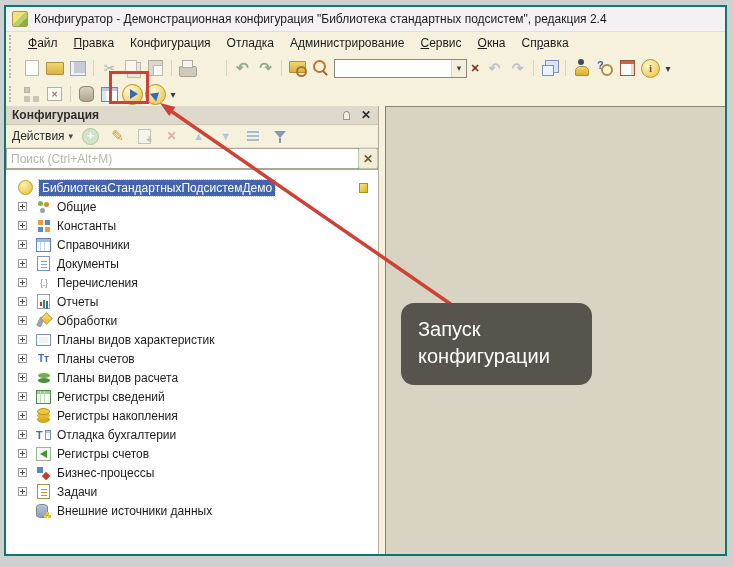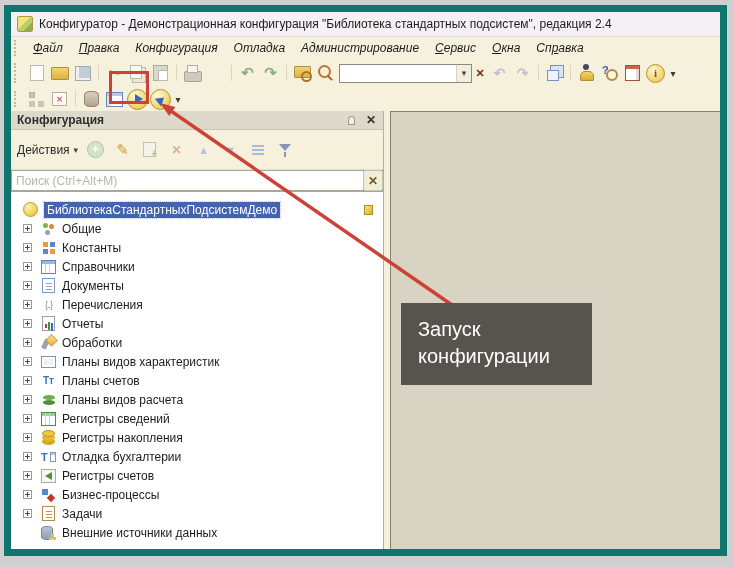--- a/index.html
+++ b/index.html
@@ -8,33 +8,33 @@
     position: relative;
     background: #d0d0d0;
     font-family: "Liberation Sans", sans-serif;
     font-size: 12px;
     color: #1c1c1c;
     overflow: hidden;
   }
   
   .window {
     position: absolute; left: 4px; top: 5px; width: 723px; height: 551px;
-    border: 7px solid #0f766e; background: #f5f1dd;
+    border: 2px solid #0f766e; background: #f5f1dd;
     display: flex; flex-direction: column;
   }
   .titlebar {
     height: 25px; background: #f4f0f4; border-bottom: 1px solid #e2dede;
     display: flex; align-items: center; gap: 6px; padding: 0 6px; flex: 0 0 auto;
   }
   .app-icon { width: 16px; height: 16px; border-radius: 2px;
     background: linear-gradient(135deg,#f3e27a 0 45%, #b8cf6a 45% 70%, #8fae4a 70%);
     border: 1px solid #a79b46; flex: 0 0 auto; }
   .title-text { white-space: nowrap; overflow: hidden; }
   .menubar {
-    height: 22px; background: #f5f1dd; display: flex; align-items: center; flex: 0 0 auto; font-style: italic;
+    height: 22px; background: #f5f1dd; display: flex; align-items: center; flex: 0 0 auto;
   }
   .grip { width: 7px; height: 70%; border-left: 2px dotted #bdbaa8; margin: 0 4px 0 3px; flex: 0 0 auto; }
   .menu-item { padding: 2px 8px; cursor: default; }
   .menu-item u { text-decoration: underline; }
   
   .toolbar { display: flex; align-items: center; background: #f5f1dd; flex: 0 0 auto; }
   .tb1 { height: 28px; }
   .tb2 { height: 24px; }
   .tbi { width: 23px; height: 22px; display: flex; align-items: center; justify-content: center;
          position: relative; flex: 0 0 auto; }
@@ -109,21 +109,21 @@
   
   .content { flex: 1; display: flex; min-height: 0; }
   .panel { width: 373px; flex: 0 0 auto; display: flex; flex-direction: column;
       border-right: 1px solid #b2af9e; background:#f5f1dd; }
   .panel-header { height: 19px; background: #dedacb; border-bottom: 1px solid #c9c6b4;
       display: flex; align-items: center; padding: 0 4px 0 6px; flex: 0 0 auto; }
   .panel-title { font-weight: bold; color:#2e2e2e; flex: 1; }
   .pin-icon { width: 7px; height: 9px; border:1px solid #9a978a; border-radius:50% 50% 0 0;
       background:#f2efe2; margin-right:8px; }
   .panel-close, .x-glyph { color:#2f2f2f; font-weight:bold; font-size:12px; width:16px; text-align:center; }
-  .panel-actions { height: 40px; display:flex; align-items:center; padding:0 2px; gap:2px;
+  .panel-actions { height: 23px; display:flex; align-items:center; padding:0 2px; gap:2px;
       border-bottom:1px solid #e4e0cb; flex:0 0 auto; }
   .actions-btn { display:flex; align-items:center; gap:4px; padding:2px 4px; color:#2b2b2b; }
   .actions-btn::after { content:"\25BE"; font-size:9px; color:#444; }
   .add-icon::before { content:"+"; width:15px; height:15px; border-radius:50%; background:#d3e3ca;
       border:1px solid #aec7a1; color:#fff; font-weight:bold; font-size:12px; line-height:13px;
       display:flex; align-items:center; justify-content:center; }
   .edit-icon::before { content:"\270E"; color:#cf9a33; font-size:15px; }
   .add-copy-icon::before { content:""; width:11px; height:13px; background:#f4f3ec; border:1px solid #c4c2b4; }
   .add-copy-icon::after { content:"+"; position:absolute; right:4px; bottom:2px; color:#a8c79c; font-weight:bold; font-size:10px; }
   .delete-icon::before { content:"\2715"; color:#dcaaa4; font-weight:bold; font-size:12px; }
@@ -202,21 +202,21 @@
   .external-data-sources-icon::after { content:""; position:absolute; right:0; bottom:0; width:3px; height:3px;
       background:#e8c23f; box-shadow: -4px 0 0 #e8c23f, -2px -3px 0 #e8c23f; }
   
   .splitter { width: 6px; background:#f5f1dd; flex:0 0 auto; }
   .workspace { flex:1; background:#d8d3c2; border-left:1px solid #85826f; border-top:1px solid #85826f; }
   
   .hl-rect { position:absolute; left:109px; top:71px; width:40px; height:33px;
       border:3px solid #cd4237; z-index:30; pointer-events:none; }
   .overlay-svg { position:absolute; left:0; top:0; width:734px; height:567px; z-index:31; pointer-events:none; }
   .callout { position:absolute; left:401px; top:303px; width:191px; height:82px; background:#57544d;
-      color:#fff; font-size:20px; line-height:27px; padding:13px 10px 0 17px; z-index:32; }
+      color:#fff; font-size:20px; line-height:27px; padding:13px 10px 0 17px; z-index:32;border-radius:13px; }
 </style>
 </head>
 <body>
 
 <div class="window">
 
   <div class="titlebar">
     <span class="app-icon"></span>
     <span class="title-text">Конфигуратор - Демонстрационная конфигурация "Библиотека стандартных подсистем", редакция 2.4</span>
   </div>

